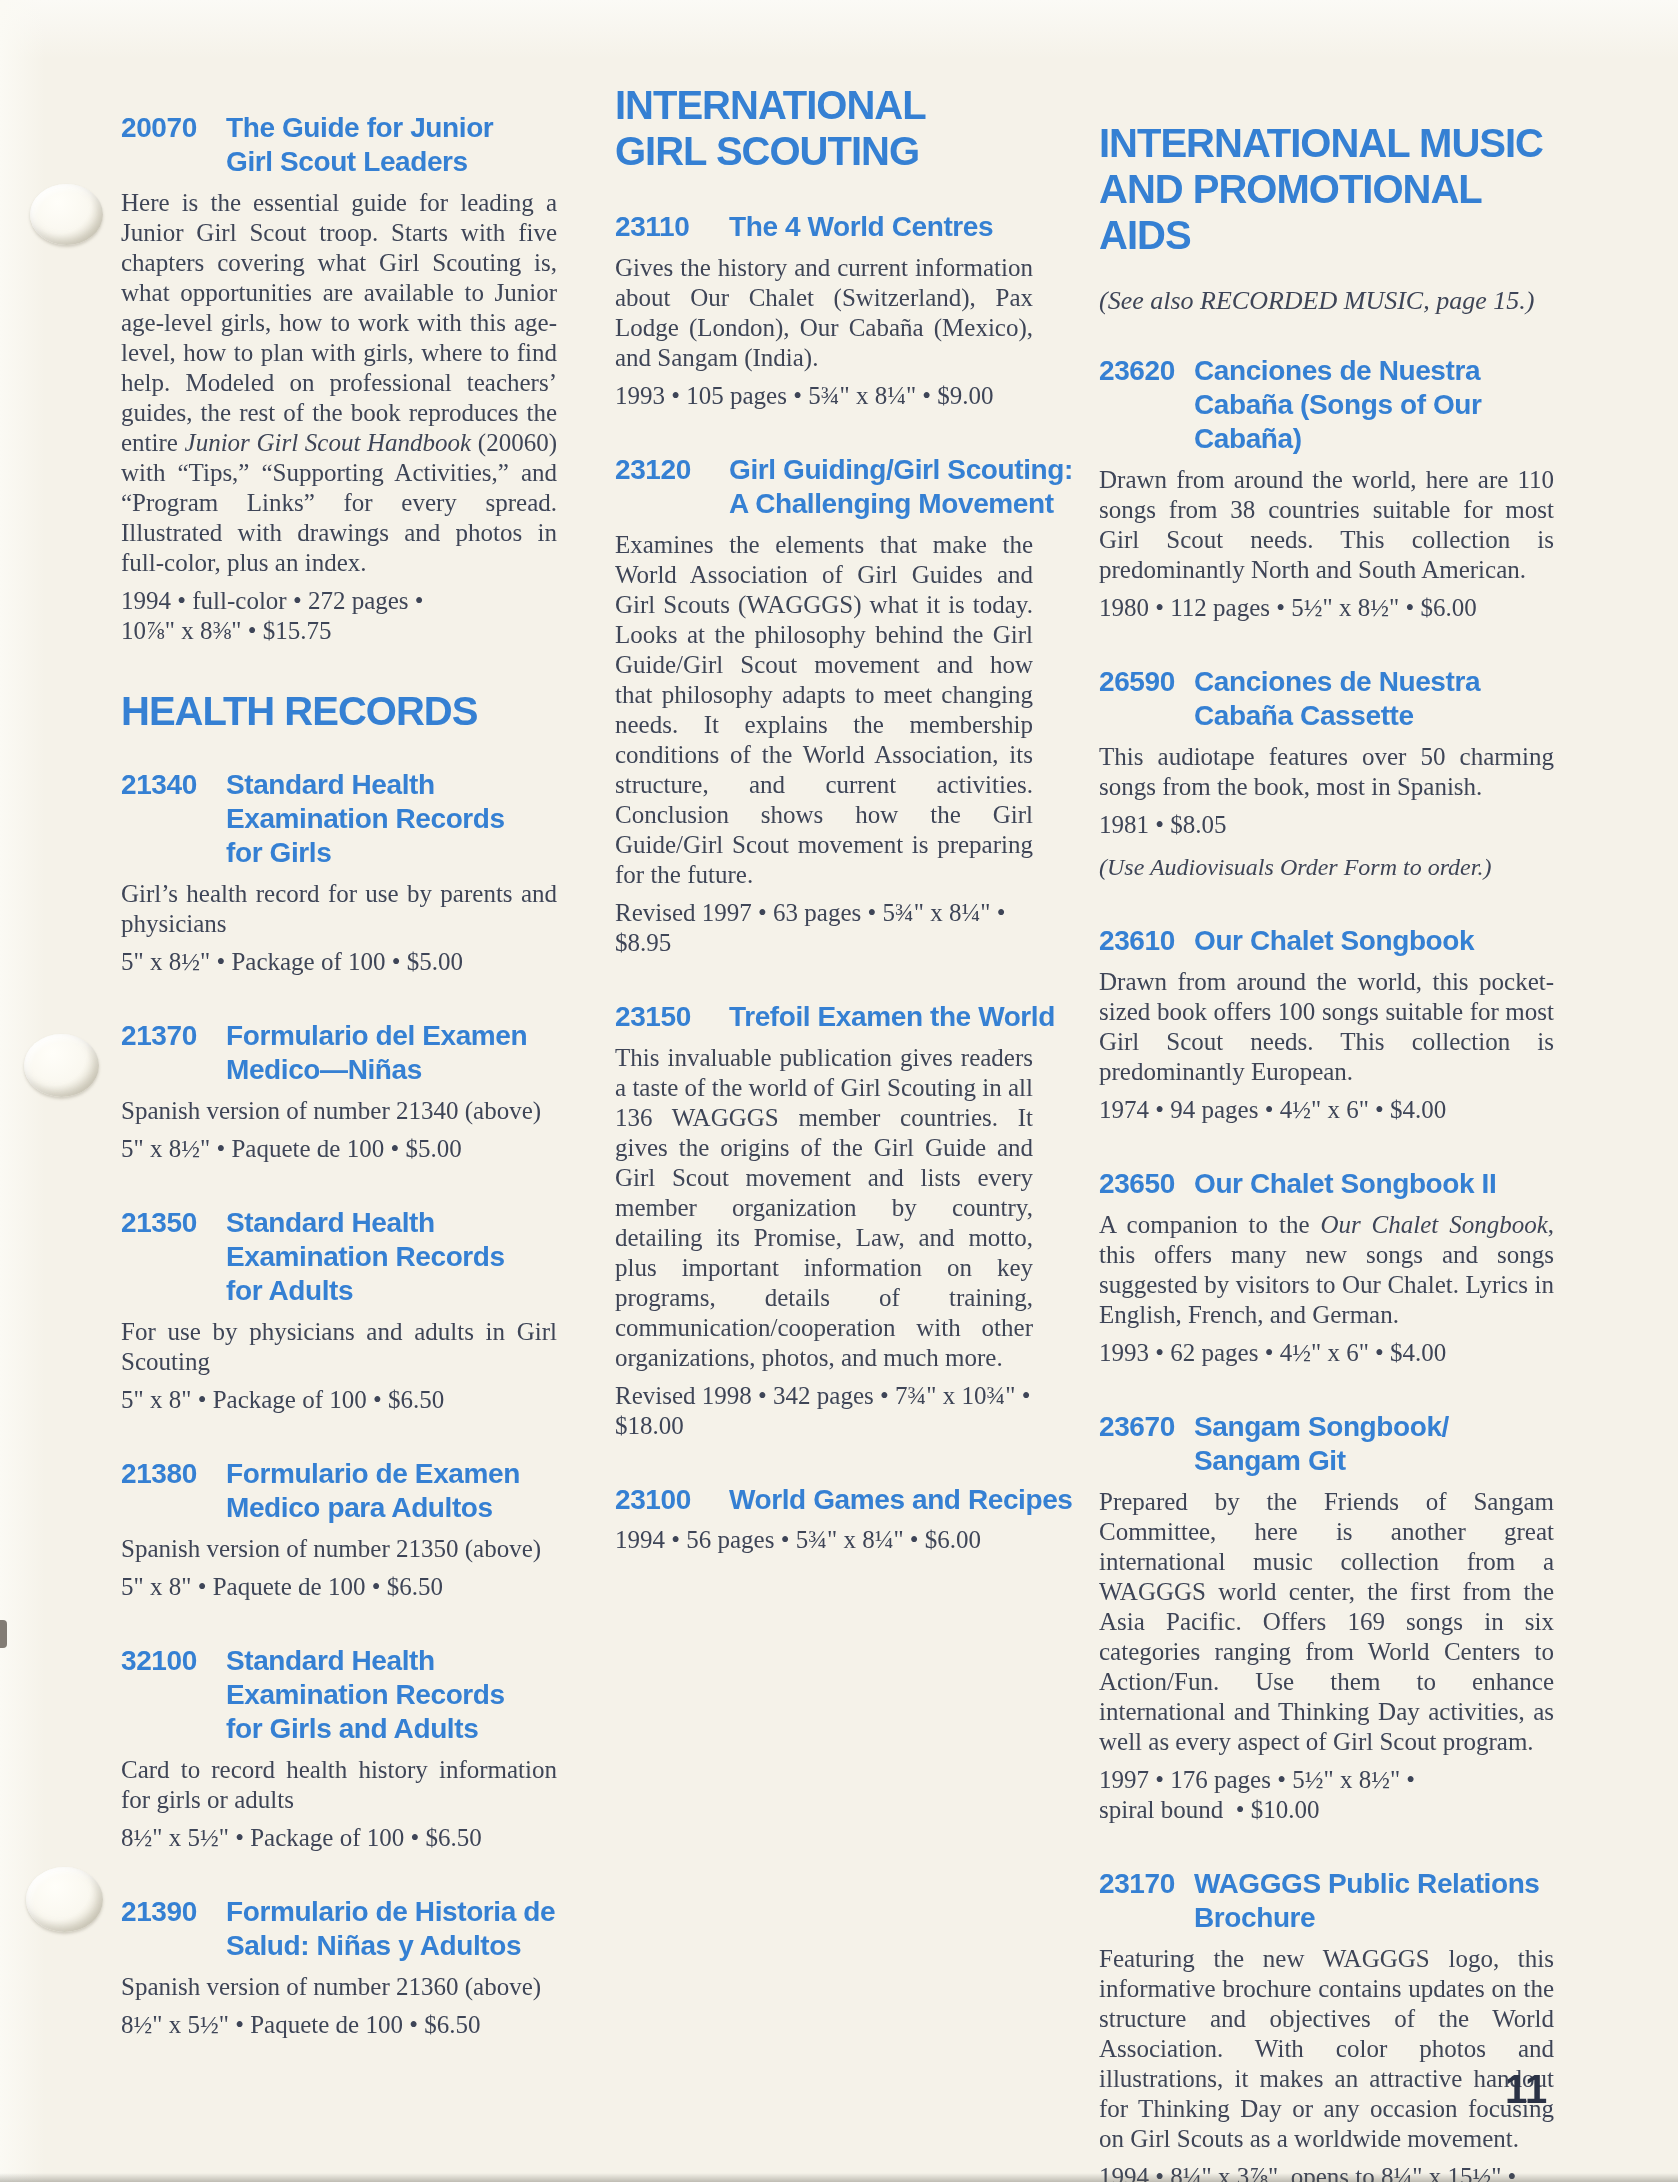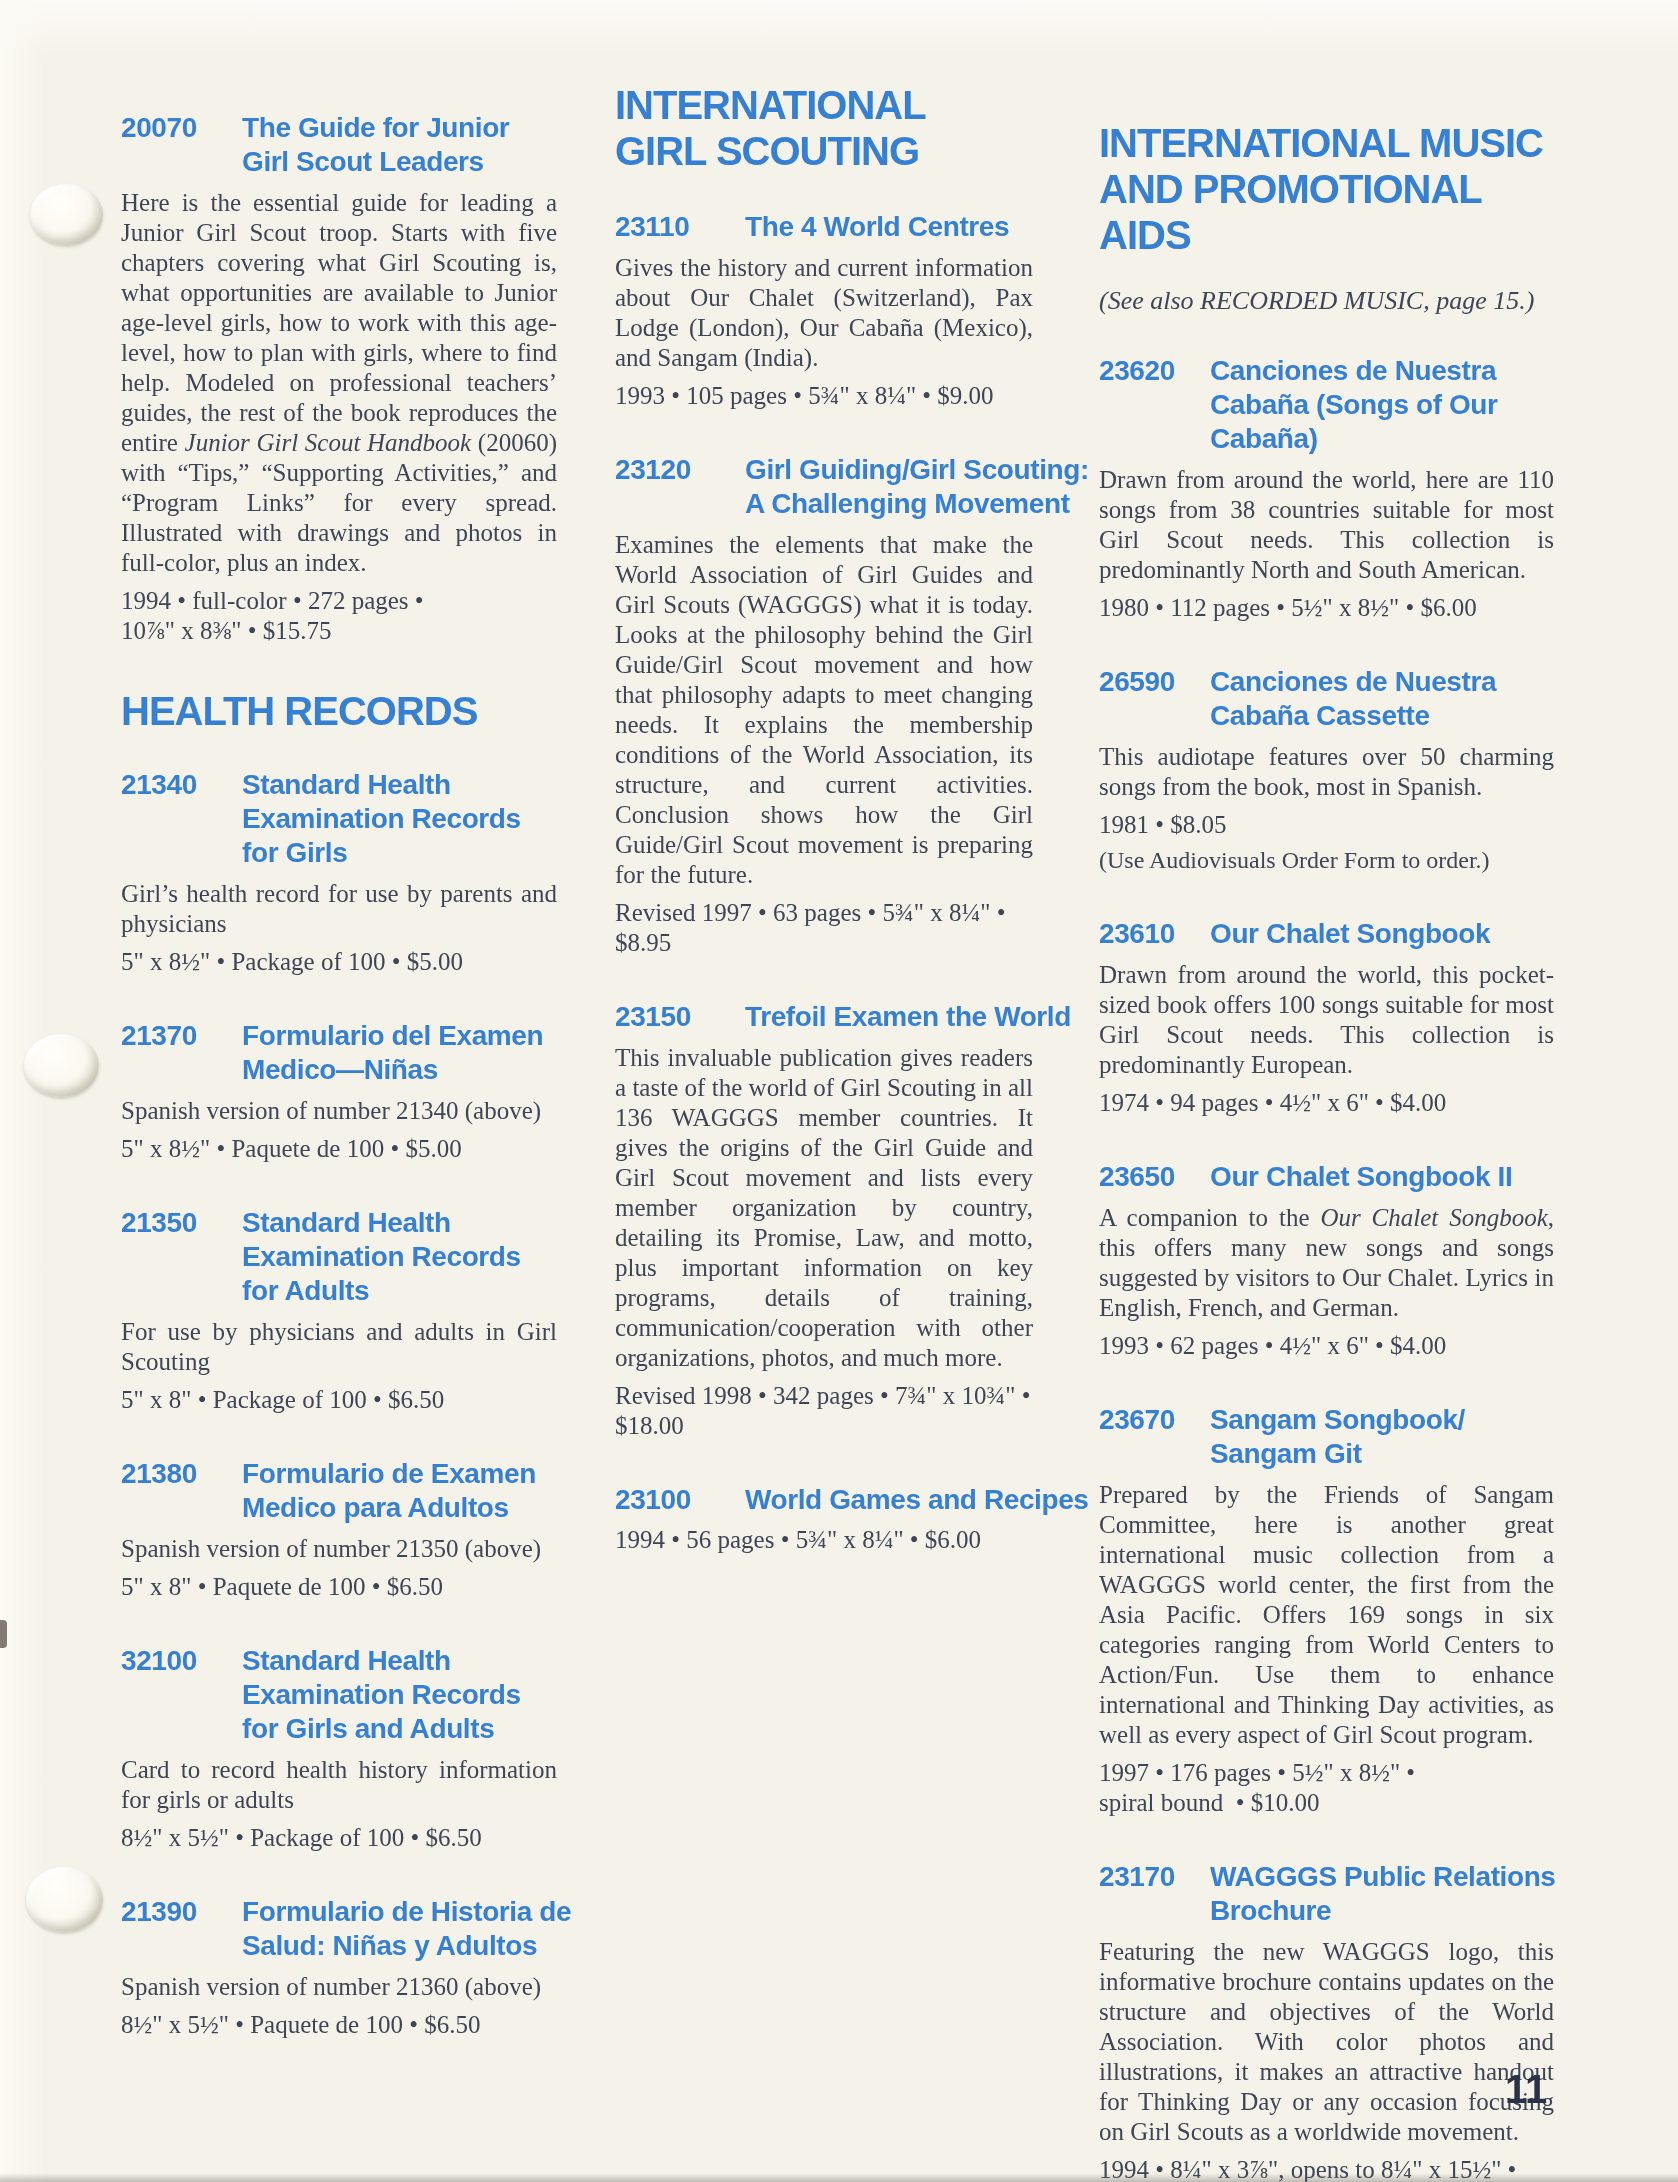--- a/index.html
+++ b/index.html
@@ -63,21 +63,20 @@
   .item { margin-bottom: 42px; }
   .item-head {
     display: flex;
     align-items: flex-start;
     font-family: "Liberation Sans", sans-serif;
     font-weight: bold;
     color: #3580d3;
     font-size: 28px;
     line-height: 34px;
     letter-spacing: -0.4px;
-    gap: 16px;
   }
   .item-code { flex: none; width: 105px; }
   .col-2 .item-code { width: 114px; }
   .col-3 .item-code { width: 95px; }
   .item-title { white-space: pre; }
 
   .item-desc {
     margin: 9px 0 0 0;
     font-size: 25px;
     line-height: 30px;
@@ -85,23 +84,24 @@
   }
   .item-desc .it { font-style: italic; }
 
   .item-spec {
     margin-top: 8px;
     font-size: 25px;
     line-height: 30px;
     white-space: pre;
   }
   .item-note {
-    margin-top: 5px;
+    margin-top: 12px;
     font-size: 24px;
     line-height: 30px;
+    font-style: italic;
     white-space: pre;
   }
 
   .page-number {
     position: absolute;
     left: 1505px;
     top: 2067px;
     font-family: "Liberation Sans", sans-serif;
     font-weight: bold;
     font-size: 40px;

